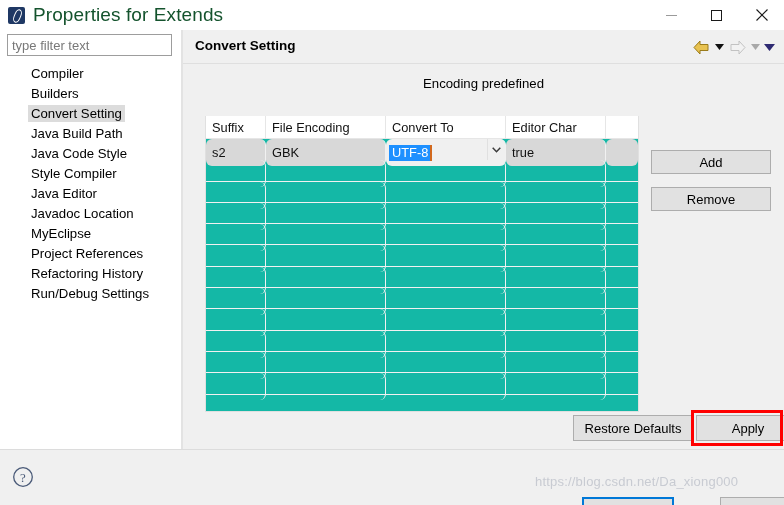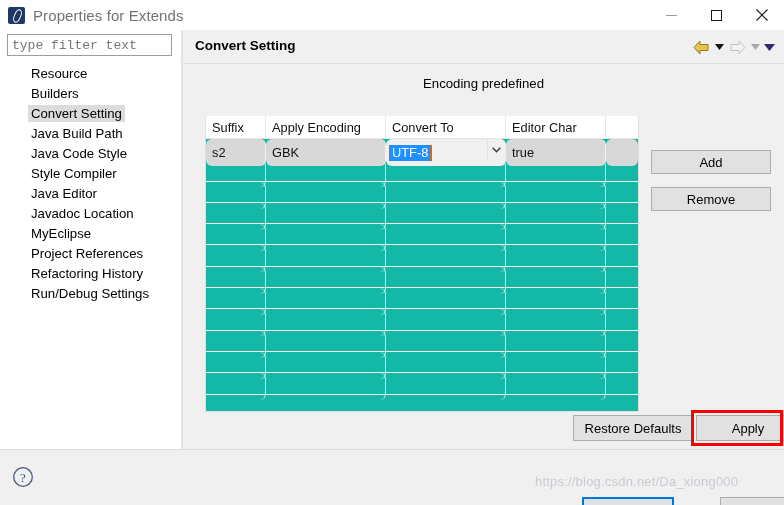--- a/index.html
+++ b/index.html
@@ -33,22 +33,22 @@
   .title-icon::before {
     content: "";
     position: absolute;
     left: 6px; top: 2px;
     width: 5px; height: 12px;
     border: 1.6px solid #ffffff;
     border-radius: 50% 50% 50% 50% / 40% 40% 40% 40%;
     transform: rotate(22deg);
   }
   .title-text {
-    font-size: 15px;
-    color: #737373;
+    font-size: 19px;
+    color: #14532d;
     letter-spacing: 0.1px;
   }
   .win-buttons {
     position: absolute; right: 0; top: 0;
     height: 30px; display: flex;
   }
   .win-btn {
     width: 45px; height: 30px;
     display: flex; align-items: center; justify-content: center;
   }
@@ -68,21 +68,21 @@
   .vsep {
     position: absolute; left: 181px; top: 0;
     width: 2px; height: 419px;
     background: #e3e3e3;
   }
   .filter-box {
     position: absolute; left: 7px; top: 4px;
     width: 165px; height: 22px;
     border: 1px solid #9d9d9d;
     background: #ffffff;
-    font-family: Liberation Mono, monospace;
+    font-family: Liberation Sans, sans-serif;
     font-size: 13px;
     color: #000;
     padding: 0 4px;
     outline: none;
   }
   .filter-box::placeholder { color: #787878; opacity: 1; }
 
   .tree {
     position: absolute; left: 0; top: 33px;
     width: 181px;
@@ -305,21 +305,21 @@
       </div>
     </div>
   </div>
 
   <div class="body-area">
 
     <div class="left-pane">
       <input class="filter-box" type="text" placeholder="type filter text" style="">
       <div class="tree">
         <div class="tree-item">
-            <span class="lbl">Resource</span>
+            <span class="lbl">Compiler</span>
           </div>
         <div class="tree-item">
             <span class="lbl">Builders</span>
           </div>
         <div class="tree-item selected">
             <span class="lbl">Convert Setting</span>
           </div>
         <div class="tree-item">
             <span class="lbl">Java Build Path</span>
           </div>
@@ -384,21 +384,21 @@
           </div>
         </div>
       </div>
       <div class="header-rule"></div>
 
       <div class="section-label">Encoding predefined</div>
 
       <div class="table-wrap">
         <div class="thead">
           <div class="th col0">Suffix</div>
-          <div class="th col1">Apply Encoding</div>
+          <div class="th col1">File Encoding</div>
           <div class="th col2">Convert To</div>
           <div class="th col3">Editor Char</div>
           <div class="th col4"></div>
         </div>
 
         <div class="trow data">
           <div class="td col0">s2</div>
           <div class="td col1">GBK</div>
           <div class="td col2 editing">
             <span class="sel-text">UTF-8</span>

